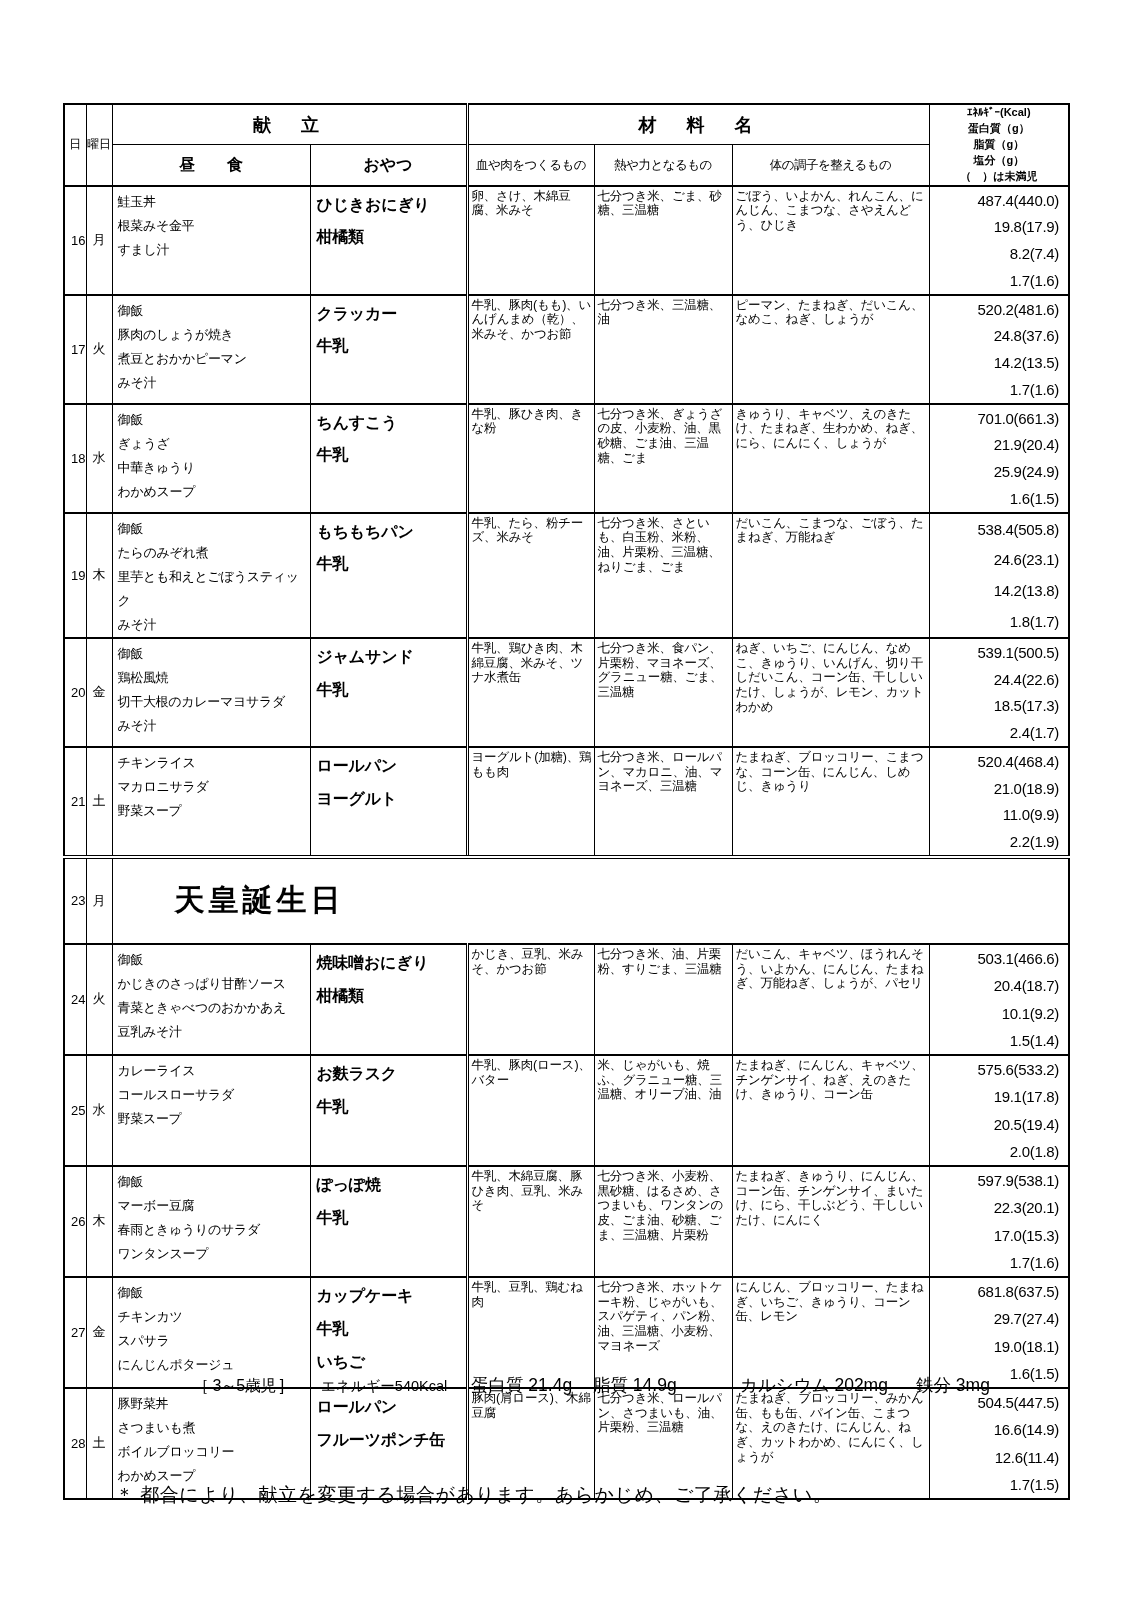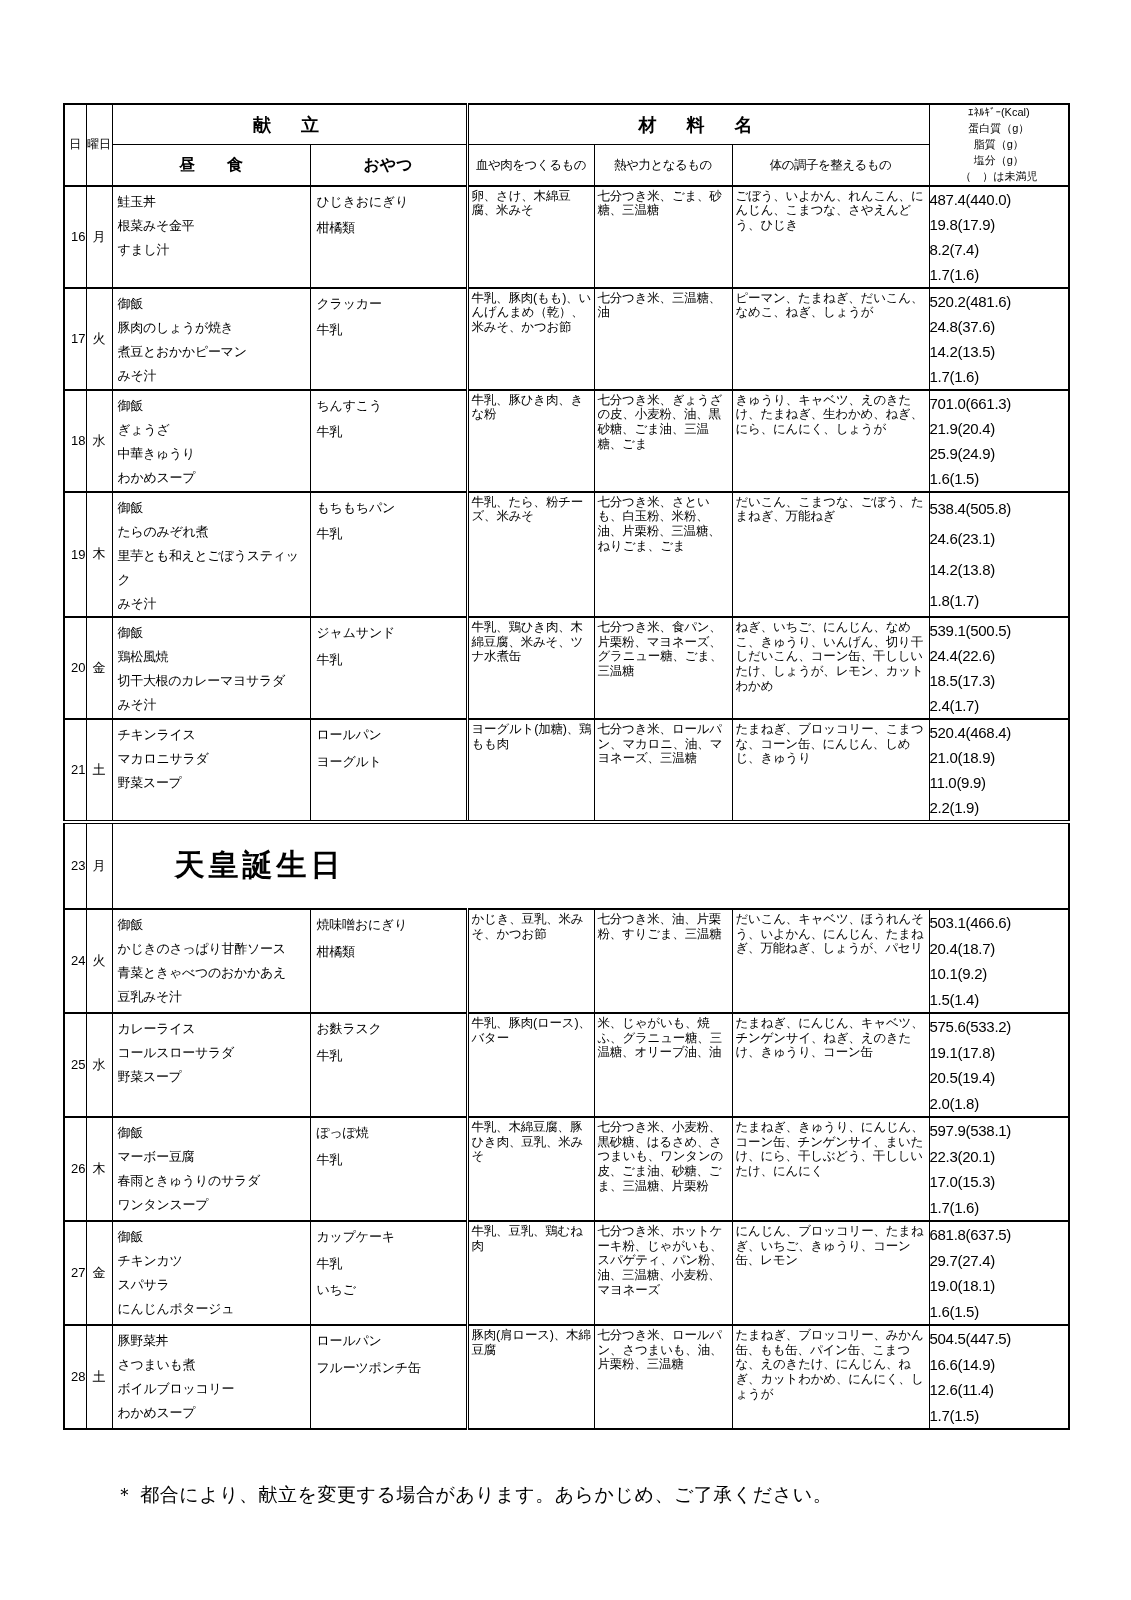--- a/index.html
+++ b/index.html
@@ -24,43 +24,43 @@
   col.w-veg{width:197px}
   col.w-nut{width:140px}
 
   th,td{border:1px solid #000;padding:0;vertical-align:top;overflow:hidden;}
   thead th{font-weight:bold;vertical-align:middle;}
   thead{border-bottom:2px solid #000;}
   .h-big{font-size:18px;letter-spacing:6px;height:39px;}
   .h-sub{font-size:16px;height:39px;}
   .h-cat{font-size:12.5px;font-weight:normal;letter-spacing:-0.5px;}
   .h-corner{font-size:12px;font-weight:normal;line-height:1.1;}
-  .h-nut{font-size:11px;font-weight:normal;line-height:1.45;white-space:pre-line;text-align:center;letter-spacing:0;}
+  .h-nut{font-size:11px;font-weight:bold;line-height:1.45;white-space:pre-line;text-align:center;letter-spacing:0;}
   .c-protein{border-left:3px double #000 !important;}
 
   tbody td{border-top:2px solid #000;border-bottom:2px solid #000;}
   .c-day{font-size:13px;text-align:right;vertical-align:middle;}
   .c-wd{font-size:13px;text-align:center;vertical-align:middle;}
   .c-lunch{
     font-size:13px;line-height:1.85;white-space:pre-line;
     padding:3px 2px 0 5px;letter-spacing:-0.3px;font-weight:500;
   }
   .c-snack{
-    font-size:13px;line-height:2.05;white-space:pre-line;
-    padding:2px 2px 0 6px;letter-spacing:-0.2px;font-weight:400;
+    font-size:16px;line-height:2.05;white-space:pre-line;
+    padding:2px 2px 8px 6px;letter-spacing:-0.2px;font-weight:700;
   }
   .c-ing{
     font-size:12.5px;line-height:1.18;
     padding:2px 2px 0 3px;letter-spacing:-0.2px;
   }
   .c-nut{vertical-align:middle;}
   .nut-wrap{
     display:flex;flex-direction:column;justify-content:space-around;
     height:100%;min-height:92px;
-    font-size:15px;padding-right:9px;letter-spacing:-0.3px;
+    text-align:right;font-size:15px;padding-right:9px;letter-spacing:-0.3px;
   }
   #block1 td{height:97px;}
   #block2 td{height:99px;}
   .holiday td{height:84px;border-top:4px double #000;border-bottom:2px solid #000;vertical-align:middle;}
   .holiday-label{font-size:30px;font-weight:bold;padding-left:62px;letter-spacing:4px;}
 
   .summary{position:absolute;left:63px;top:1366px;width:1005px;}
   .summary-title{font-size:17px;font-weight:bold;margin-left:100px;}
   .summary-row{display:flex;align-items:baseline;margin:7px 0 0 130px;}
   .s-age{font-size:16px;width:128px;letter-spacing:-0.5px;}
@@ -356,17 +356,25 @@
           <div>16.6(14.9)</div>
           <div>12.6(11.4)</div>
           <div>1.7(1.5)</div>
         </div>
       </td>
     </tr>
   </tbody>
   </table>
 
   <div class="summary">
+    <div class="summary-row">
+      <span class="s-age">［ 3～5歳児 ]</span>
+      <span class="s-energy">エネルギー540Kcal</span>
+      <span class="s-protein">蛋白質 21.4g</span>
+      <span class="s-fat">脂質 14.9g</span>
+      <span class="s-calcium">カルシウム 202mg</span>
+      <span class="s-iron">鉄分 3mg</span>
+    </div>
   </div>
 
   <div class="note">＊ 都合により、献立を変更する場合があります。あらかじめ、ご了承ください。</div>
 
 </div>
 
 </body></html>

